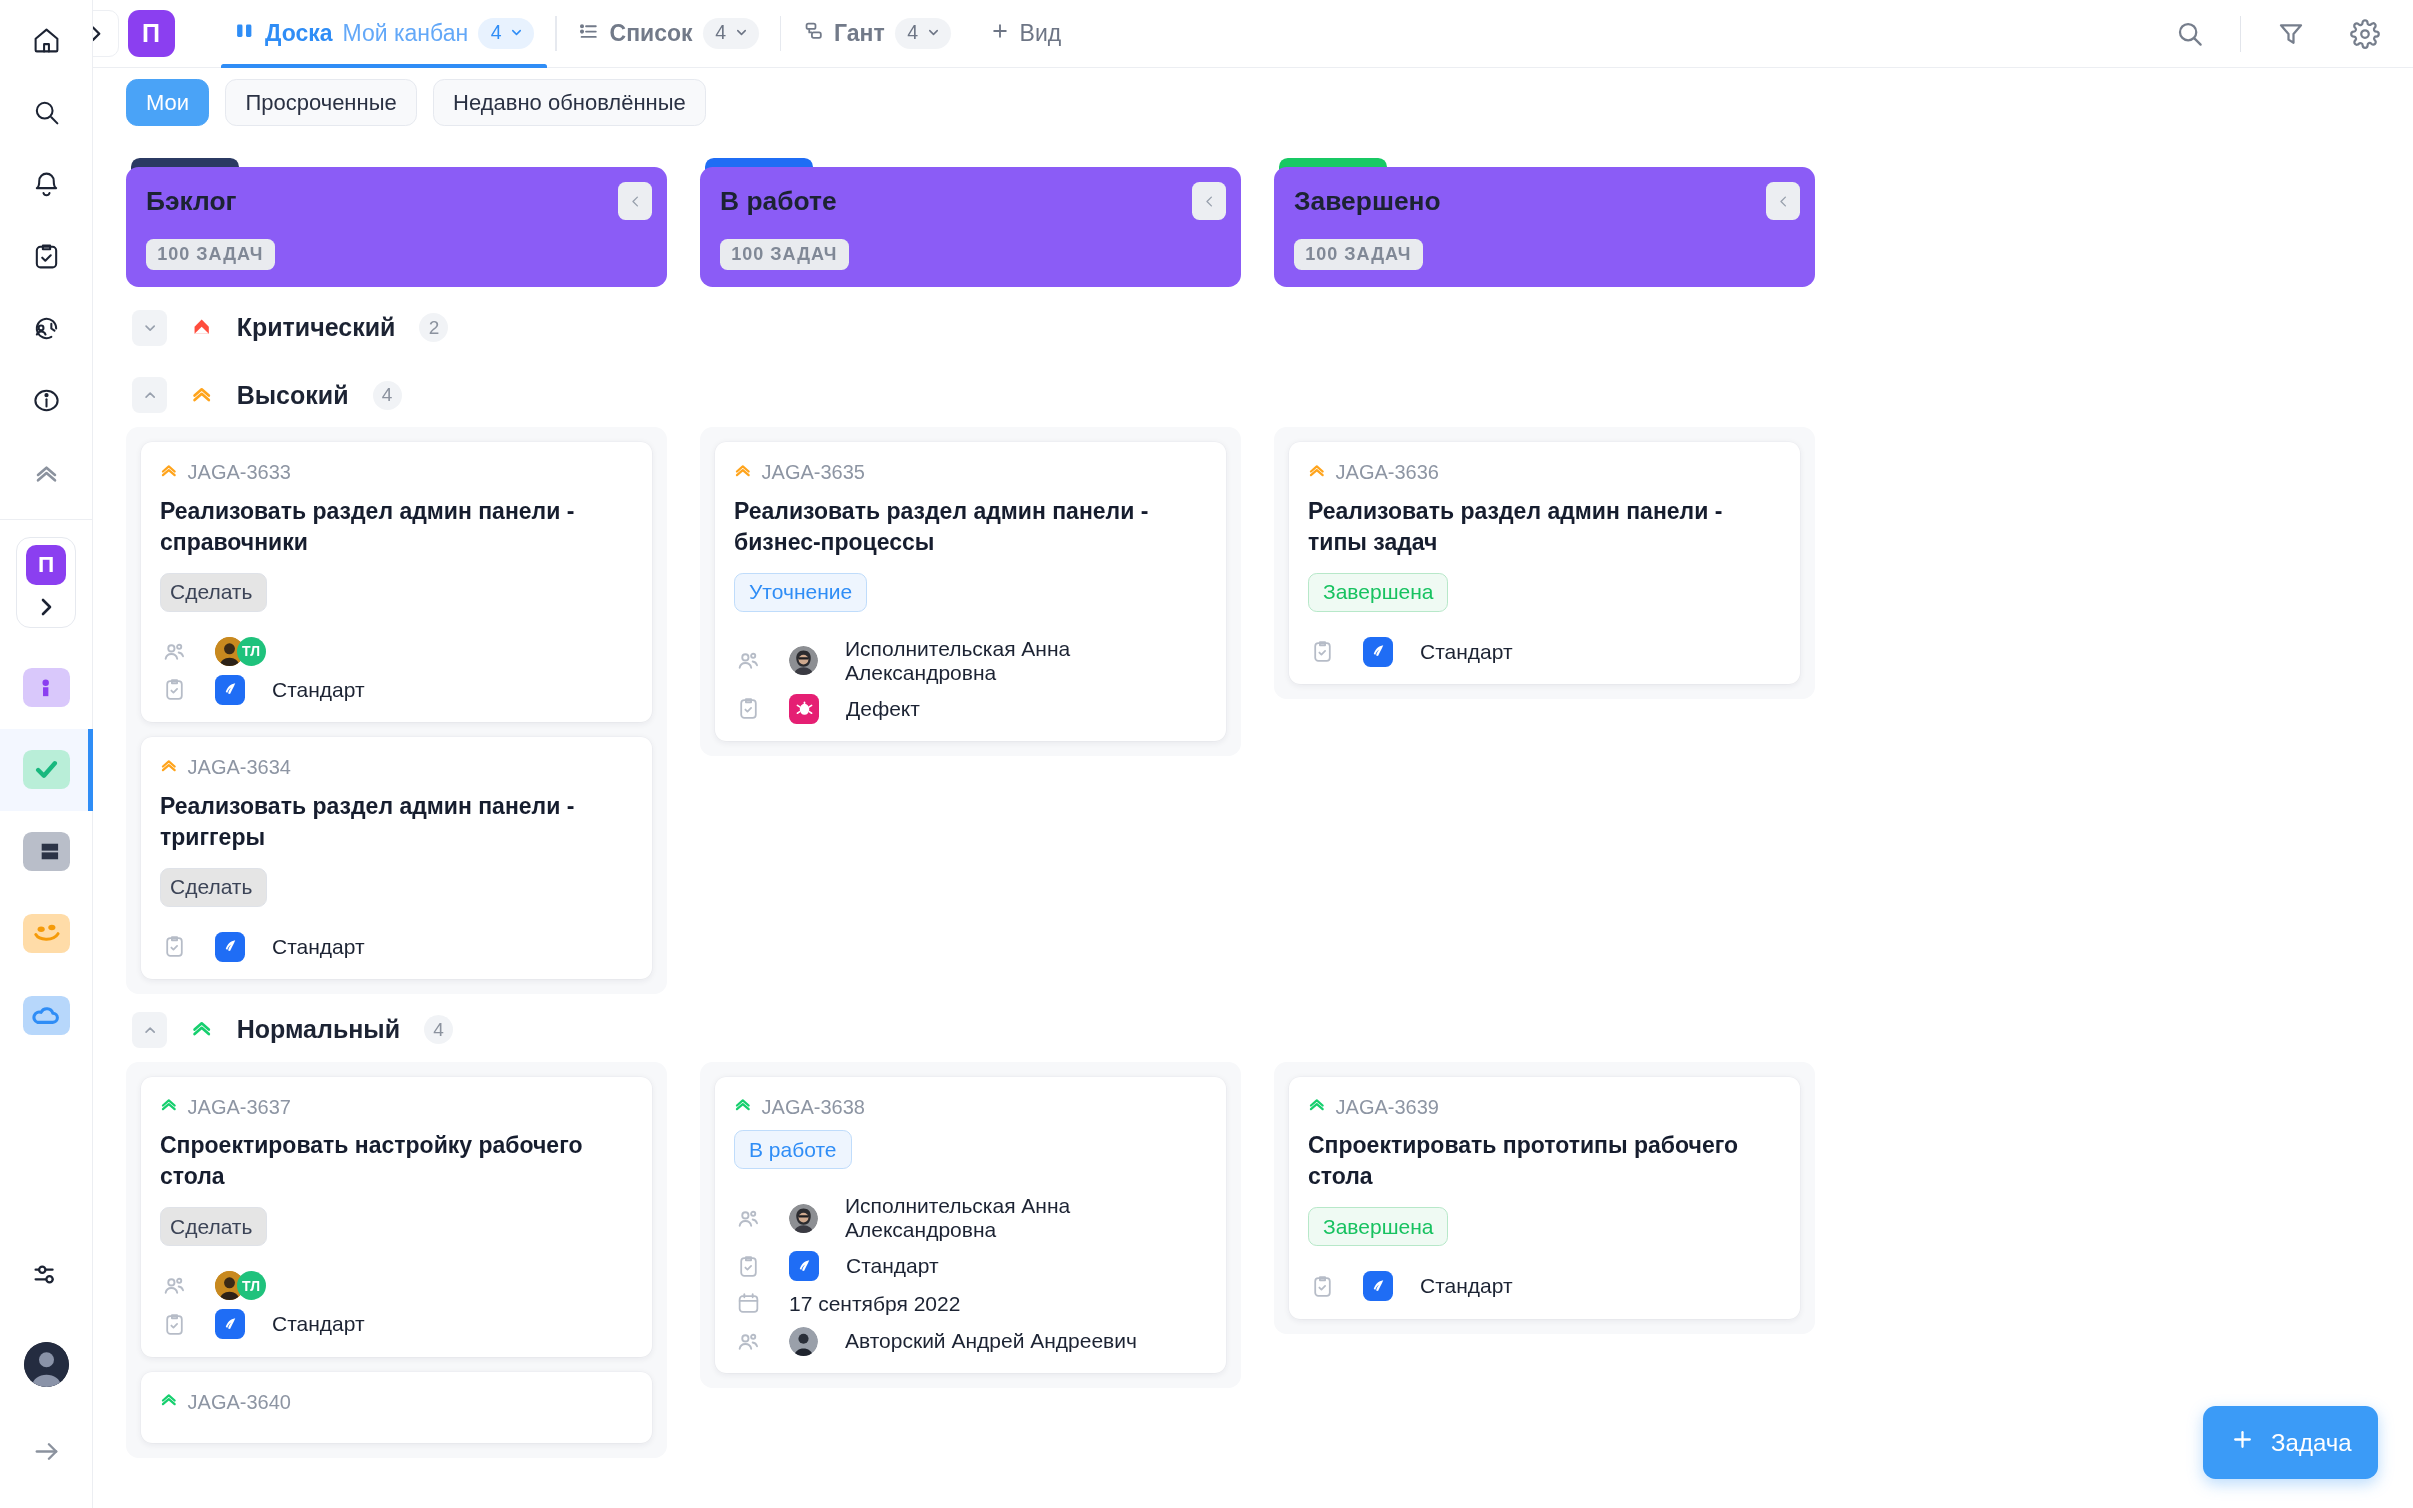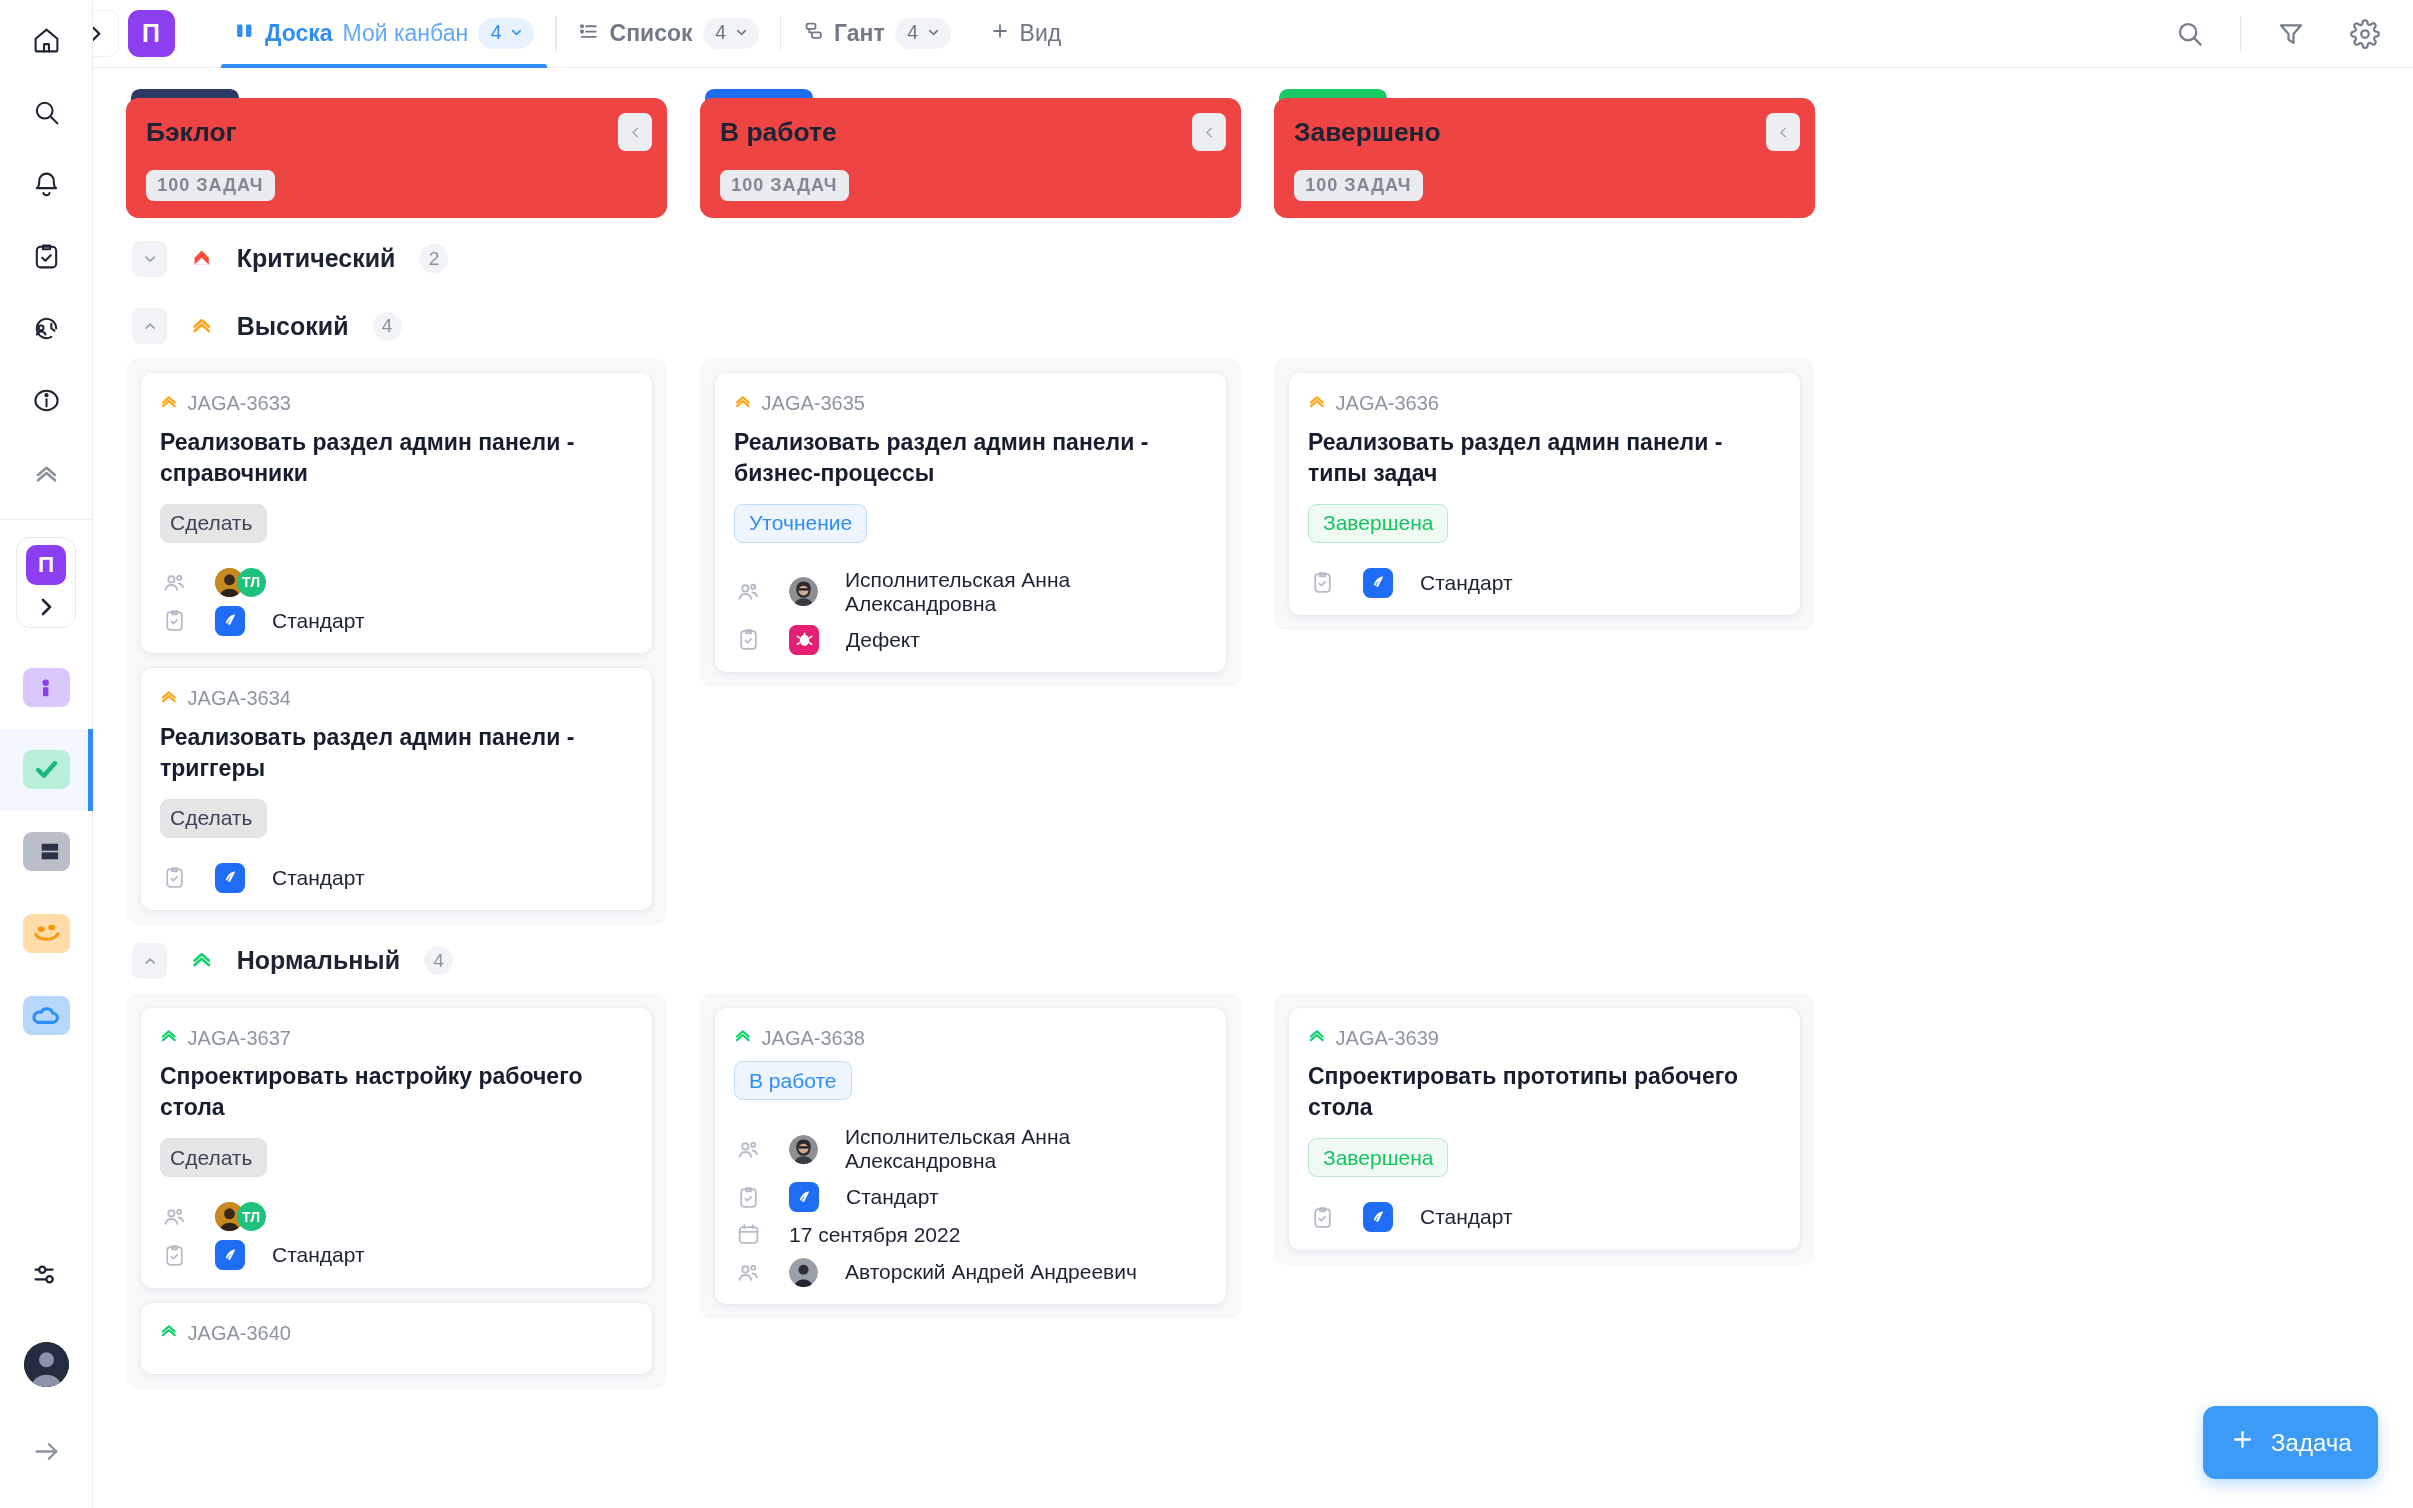--- a/index.html
+++ b/index.html
@@ -117,21 +117,21 @@
 
   
   .board {
     flex: 1; background: #fff; position: relative; overflow: hidden;
     padding: 0 0 0 33px;
   }
   .cols-head { display:flex; gap: 33px; padding-top: 12.6px; }
   .colhead { width: 541px; flex: 0 0 541px; position: relative; }
   .colhead-tab { width: 108px; height: 17.6px; border-radius: 8.8px 8.8px 0 0; position: relative; top: 8.8px; left: 5px; }
   .colhead-box {
-    background: #ef4444; border-radius: 12.6px; padding: 19px 19px 17.6px 20px; position: relative;
+    background: #8b5cf6; border-radius: 12.6px; padding: 19px 19px 17.6px 20px; position: relative;
   }
   .colhead-title { font-size: 26.4px; font-weight: 700; color:#1c2333; }
   .colhead-collapse {
     position:absolute; right: 15px; top: 15px; width: 34px; height: 38px; border-radius: 7.5px;
     background: #eceef2; display:flex; align-items:center; justify-content:center; cursor:pointer;
   }
   .colhead-count {
     margin-top: 21.4px; display:inline-block; background:#e9ebef; color:#808896;
     border-radius: 7.5px; padding: 5px 11.3px; font-size: 18px; font-weight: 700; letter-spacing: 1px;
   }
@@ -409,20 +409,25 @@
         </div>
         <div class="tr-ico">
           <svg width="30" height="30" viewBox="0 0 24 24" fill="none" stroke="#767e8c" stroke-width="1.8" stroke-linecap="round" stroke-linejoin="round">
             <circle cx="12" cy="12" r="3"></circle>
             <path d="M19.4 15a1.6 1.6 0 0 0 .3 1.8l.1.1a2 2 0 1 1-2.8 2.8l-.1-.1a1.6 1.6 0 0 0-1.8-.3 1.6 1.6 0 0 0-1 1.5V21a2 2 0 1 1-4 0v-.1A1.6 1.6 0 0 0 9 19.4a1.6 1.6 0 0 0-1.8.3l-.1.1a2 2 0 1 1-2.8-2.8l.1-.1a1.6 1.6 0 0 0 .3-1.8 1.6 1.6 0 0 0-1.5-1H3a2 2 0 1 1 0-4h.1A1.6 1.6 0 0 0 4.6 9a1.6 1.6 0 0 0-.3-1.8l-.1-.1a2 2 0 1 1 2.8-2.8l.1.1a1.6 1.6 0 0 0 1.8.3H9a1.6 1.6 0 0 0 1-1.5V3a2 2 0 1 1 4 0v.1a1.6 1.6 0 0 0 1 1.5 1.6 1.6 0 0 0 1.8-.3l.1-.1a2 2 0 1 1 2.8 2.8l-.1.1a1.6 1.6 0 0 0-.3 1.8V9a1.6 1.6 0 0 0 1.5 1H21a2 2 0 1 1 0 4h-.1a1.6 1.6 0 0 0-1.5 1z"></path>
           </svg>
         </div>
       </div>
     </div>
 
+    <div class="chips">
+      <div class="chip sel">Мои</div>
+      <div class="chip">Просроченные</div>
+      <div class="chip">Недавно обновлённые</div>
+    </div>
 
     <div class="board">
 
       <div class="cols-head">
         <div class="colhead">
           <div class="colhead-tab" style="background:#2b3a63"></div>
           <div class="colhead-box">
             <div class="colhead-title">Бэклог</div>
             <div class="colhead-collapse">
               <svg width="15" height="15" viewBox="0 0 24 24" fill="none" stroke="#98a0ad" stroke-width="2.2" stroke-linecap="round" stroke-linejoin="round">

